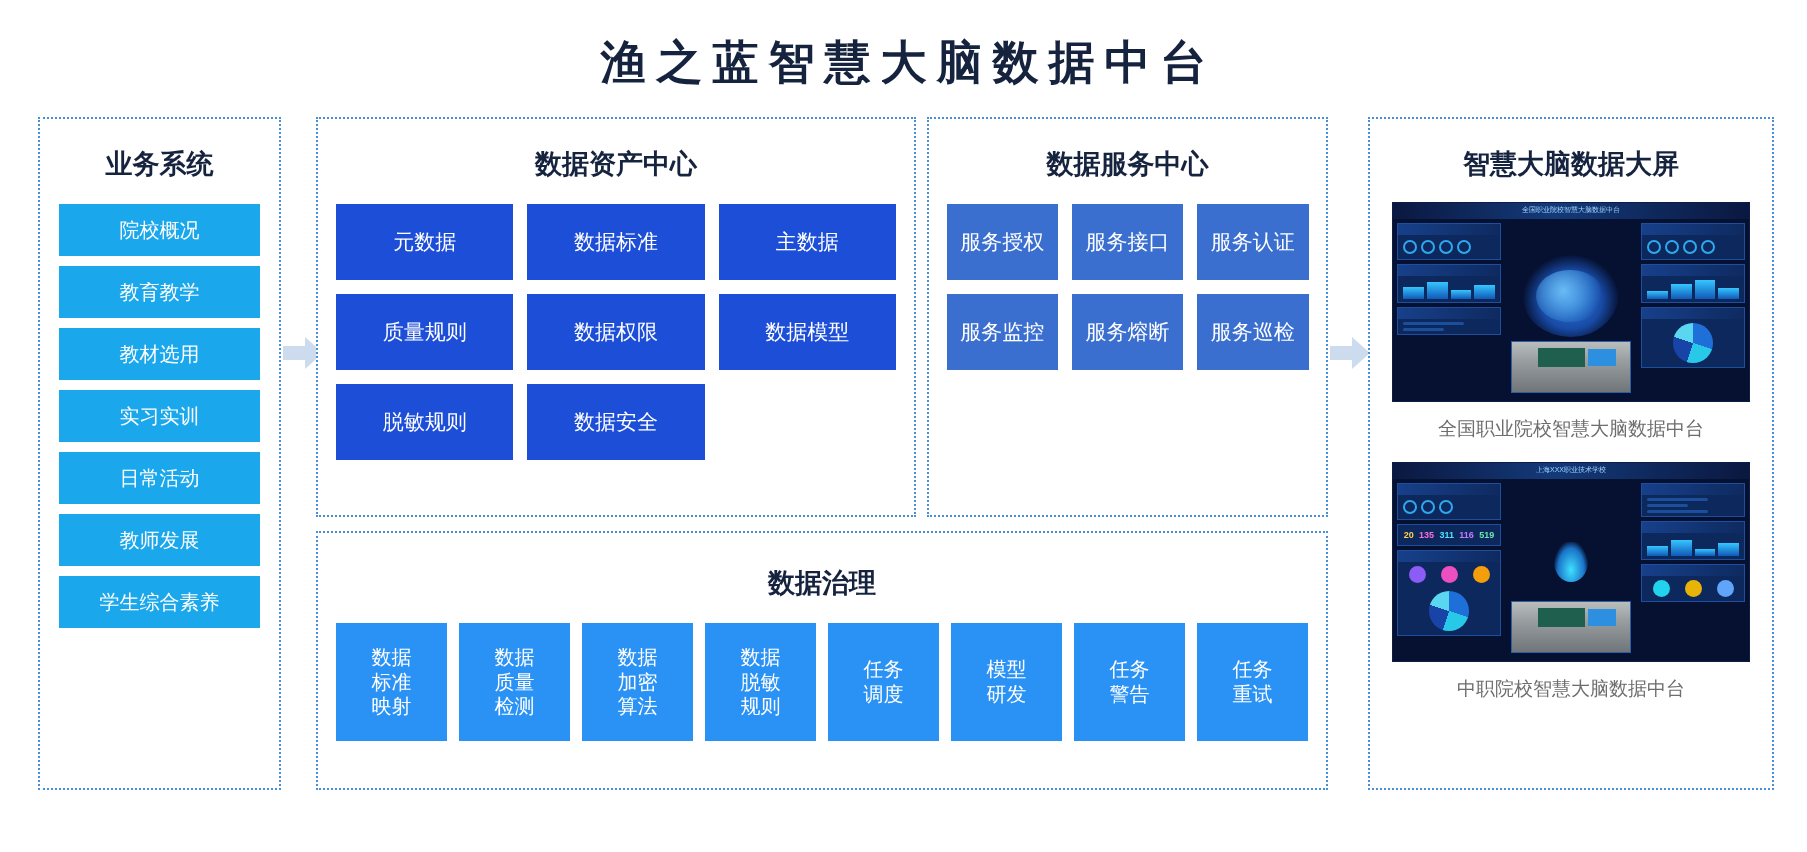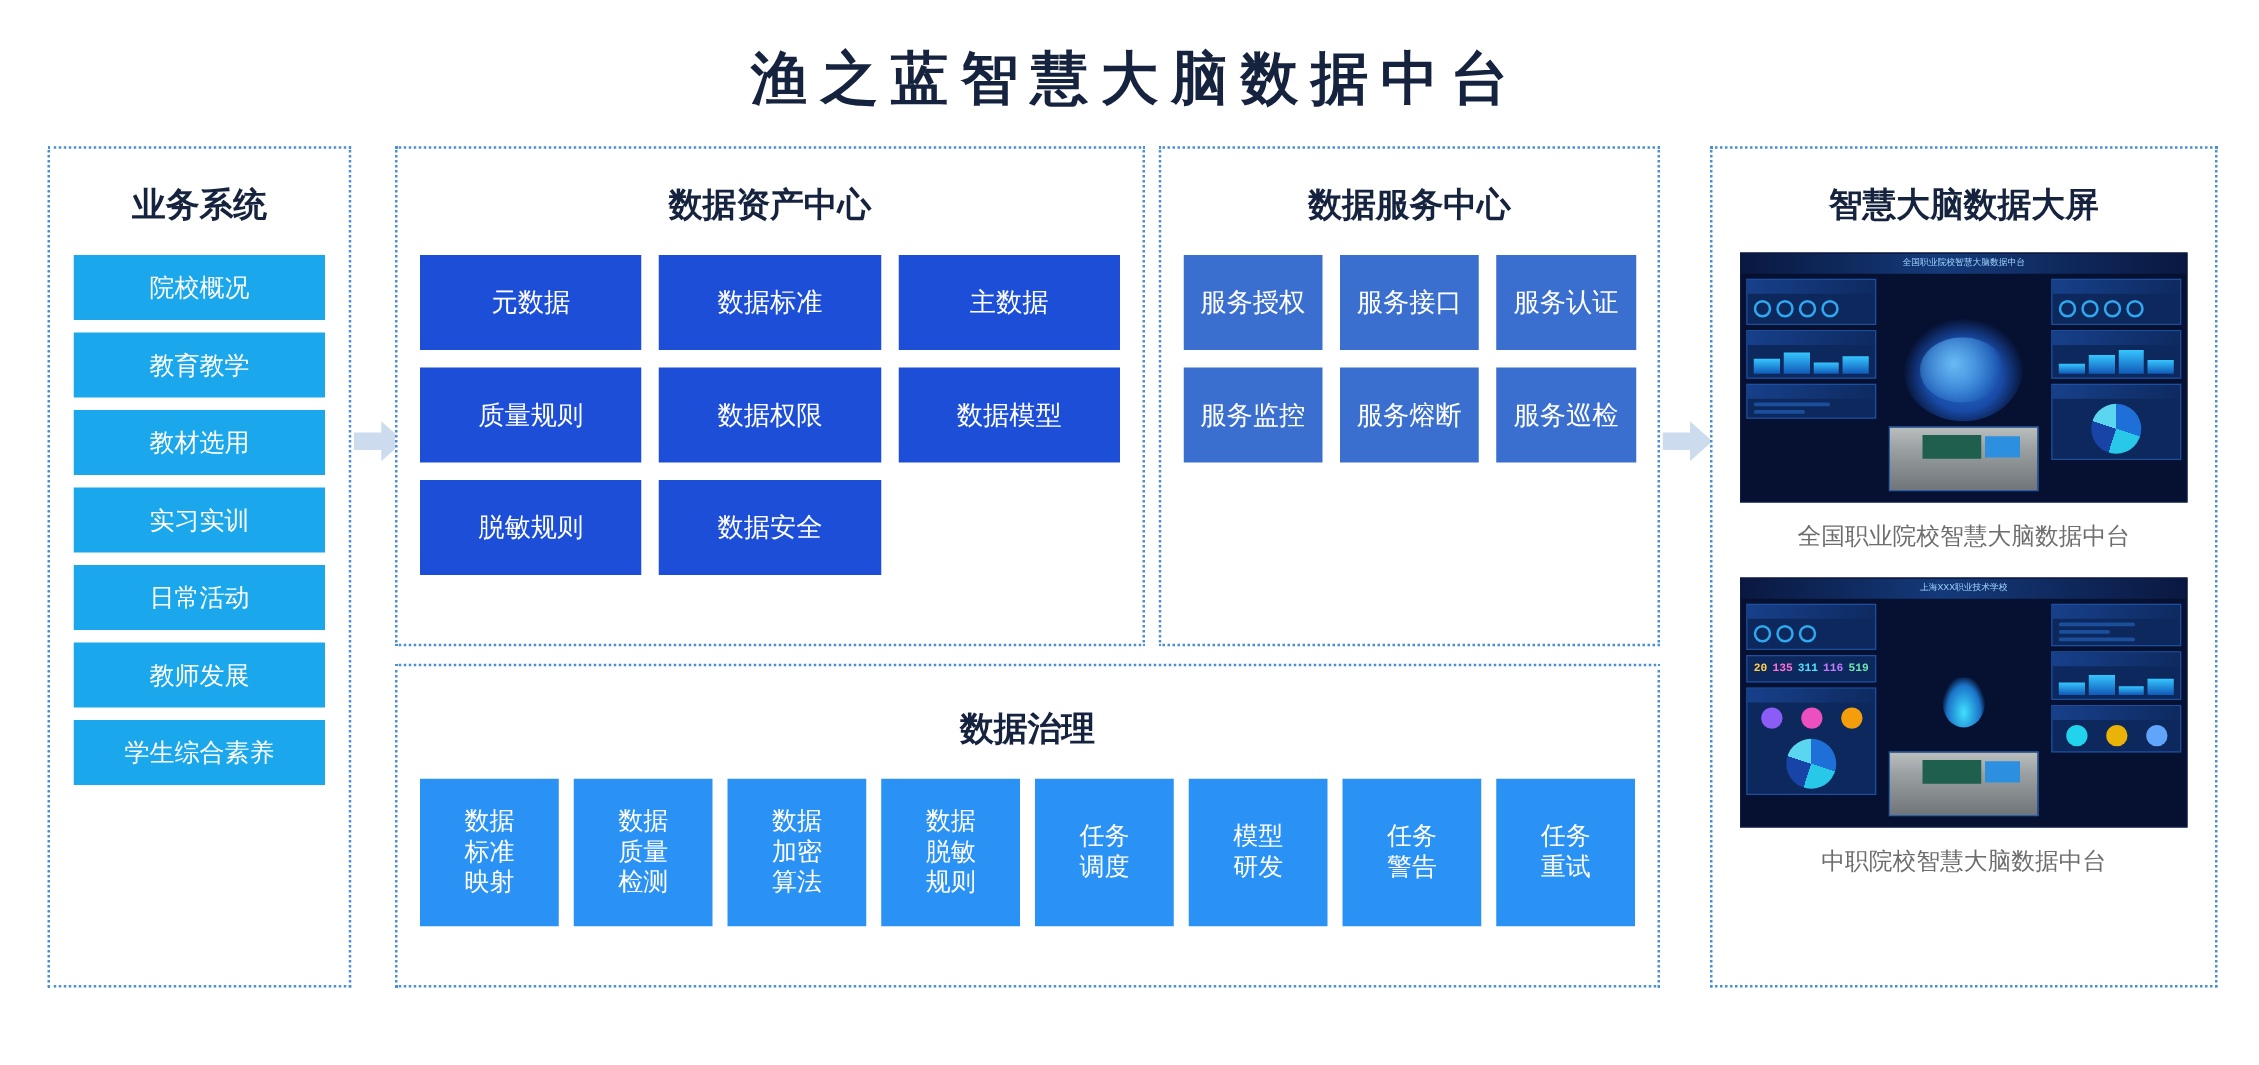--- a/index.html
+++ b/index.html
@@ -135,21 +135,21 @@
 
   
   .tb-topbar {
     position: absolute; top: 0; left: 0; right: 0; height: 16px;
     background: linear-gradient(90deg,#0a1840,#143a7a 45%,#0a1840);
   }
   .tb-topbar .tb-ttl {
     position: absolute; left: 50%; transform: translateX(-50%);
     top: 2px; font-size: 7px; color: #9fd4ff; white-space: nowrap;
   }
-  .tb-col { position: absolute; top: 20px; bottom: 4px; font-family: Liberation Mono, monospace; }
+  .tb-col { position: absolute; top: 20px; bottom: 4px; }
   .tb-left { left: 4px; width: 104px; }
   .tb-mid { left: 112px; right: 112px; }
   .tb-right { right: 4px; width: 104px; }
   .tb-card {
     background: rgba(20,60,130,.55);
     border: 1px solid #1d4f9e;
     margin-bottom: 4px;
     position: relative;
   }
   .tb-card .hd {

